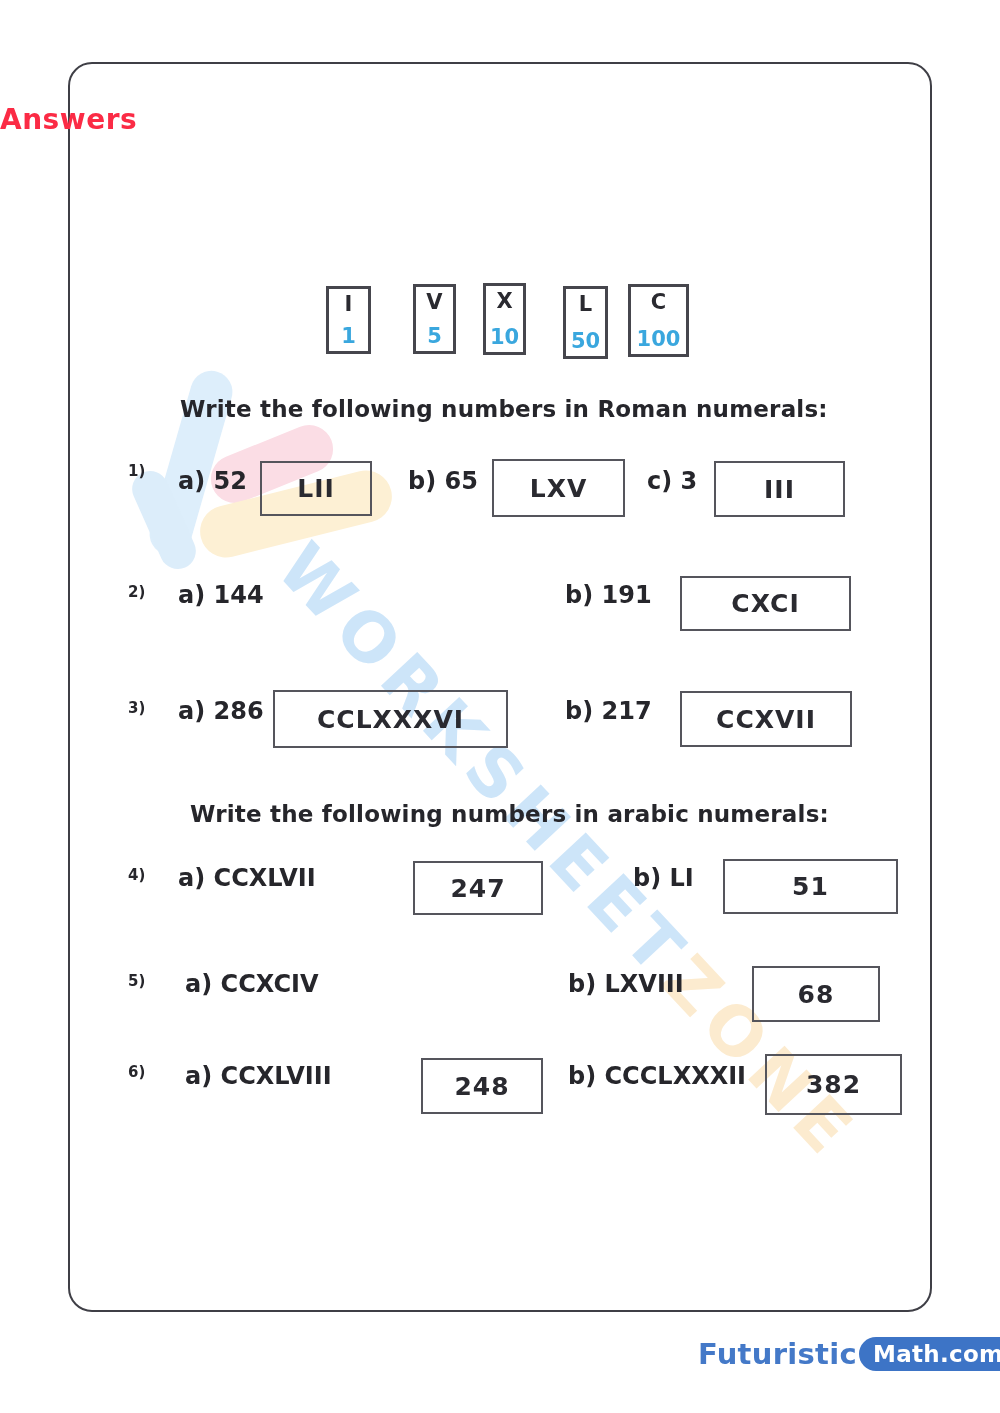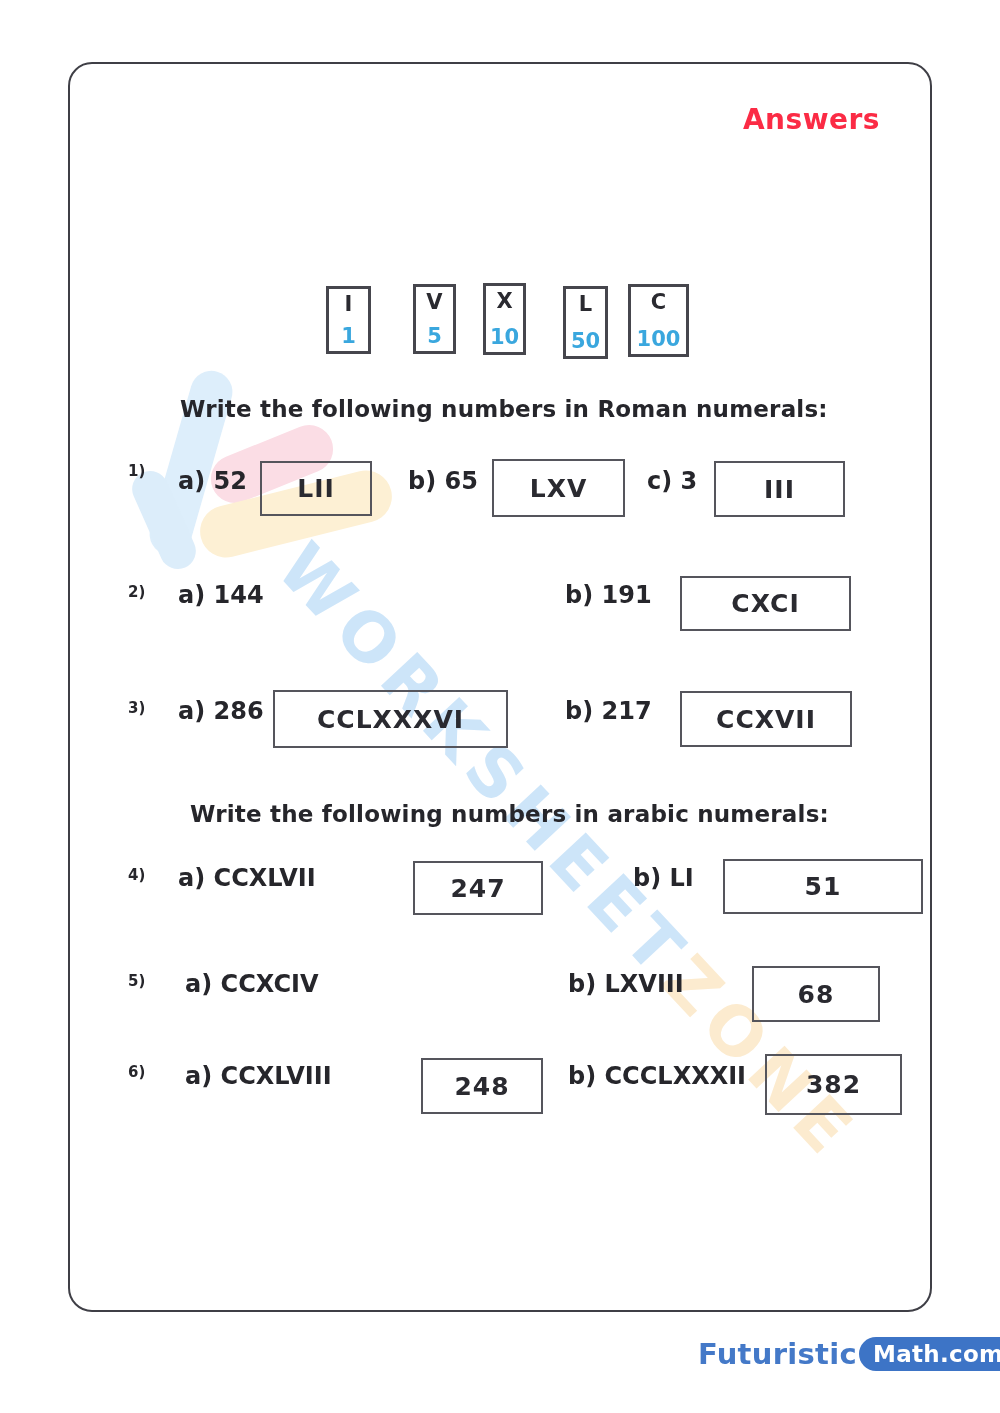--- a/index.html
+++ b/index.html
@@ -34,21 +34,21 @@
   .wm-text{
     position:absolute;left:320px;top:528px;
     transform:rotate(47deg);transform-origin:left top;
     font-size:68px;font-weight:bold;letter-spacing:9px;white-space:nowrap;
   }
   .wm-text .wm-a{color:var(--wm-blue);}
   .wm-text .wm-b{color:var(--wm-orange);}
   
   .content{position:absolute;left:0;top:0;width:1000px;height:1413px;z-index:1;}
   .answers-title{
-    position:absolute;left:0;top:103px;width:880px;text-align:right;
+    position:absolute;left:0;top:103px;width:880px;text-align:left;
     font-size:28px;font-weight:bold;color:var(--title-red);letter-spacing:0.5px;
   }
   .key-box{
     position:absolute;border:3px solid var(--border-dark);background:transparent;
     display:flex;flex-direction:column;justify-content:space-between;align-items:center;
     padding:5px 2px 4px 2px;
   }
   .key-symbol{font-size:21px;font-weight:bold;color:#2a2a30;line-height:1;}
   .key-value{font-size:21px;font-weight:bold;color:var(--key-blue);line-height:1;}
   .heading{
@@ -146,21 +146,21 @@
     </div>
 
     <div class="heading" style="left:190px;top:801px;">Write the following numbers in arabic numerals:</div>
 
     <div class="qnum" style="left:128px;top:866px;">4)</div>
     <div class="plabel" style="left:178px;top:864px;">a) CCXLVII</div>
     <div class="abox" style="left:413px;top:861px;width:130px;height:54px;">
       <span class="aval">247</span>
     </div>
     <div class="plabel" style="left:633px;top:864px;">b) LI</div>
-    <div class="abox" style="left:723px;top:859px;width:200px;height:55px;">
+    <div class="abox" style="left:723px;top:859px;width:175px;height:55px;">
       <span class="aval">51</span>
     </div>
 
     <div class="qnum" style="left:128px;top:972px;">5)</div>
     <div class="plabel" style="left:185px;top:970px;">a) CCXCIV</div>
     <div class="plabel" style="left:568px;top:970px;">b) LXVIII</div>
     <div class="abox" style="left:752px;top:966px;width:128px;height:56px;">
       <span class="aval">68</span>
     </div>
 

